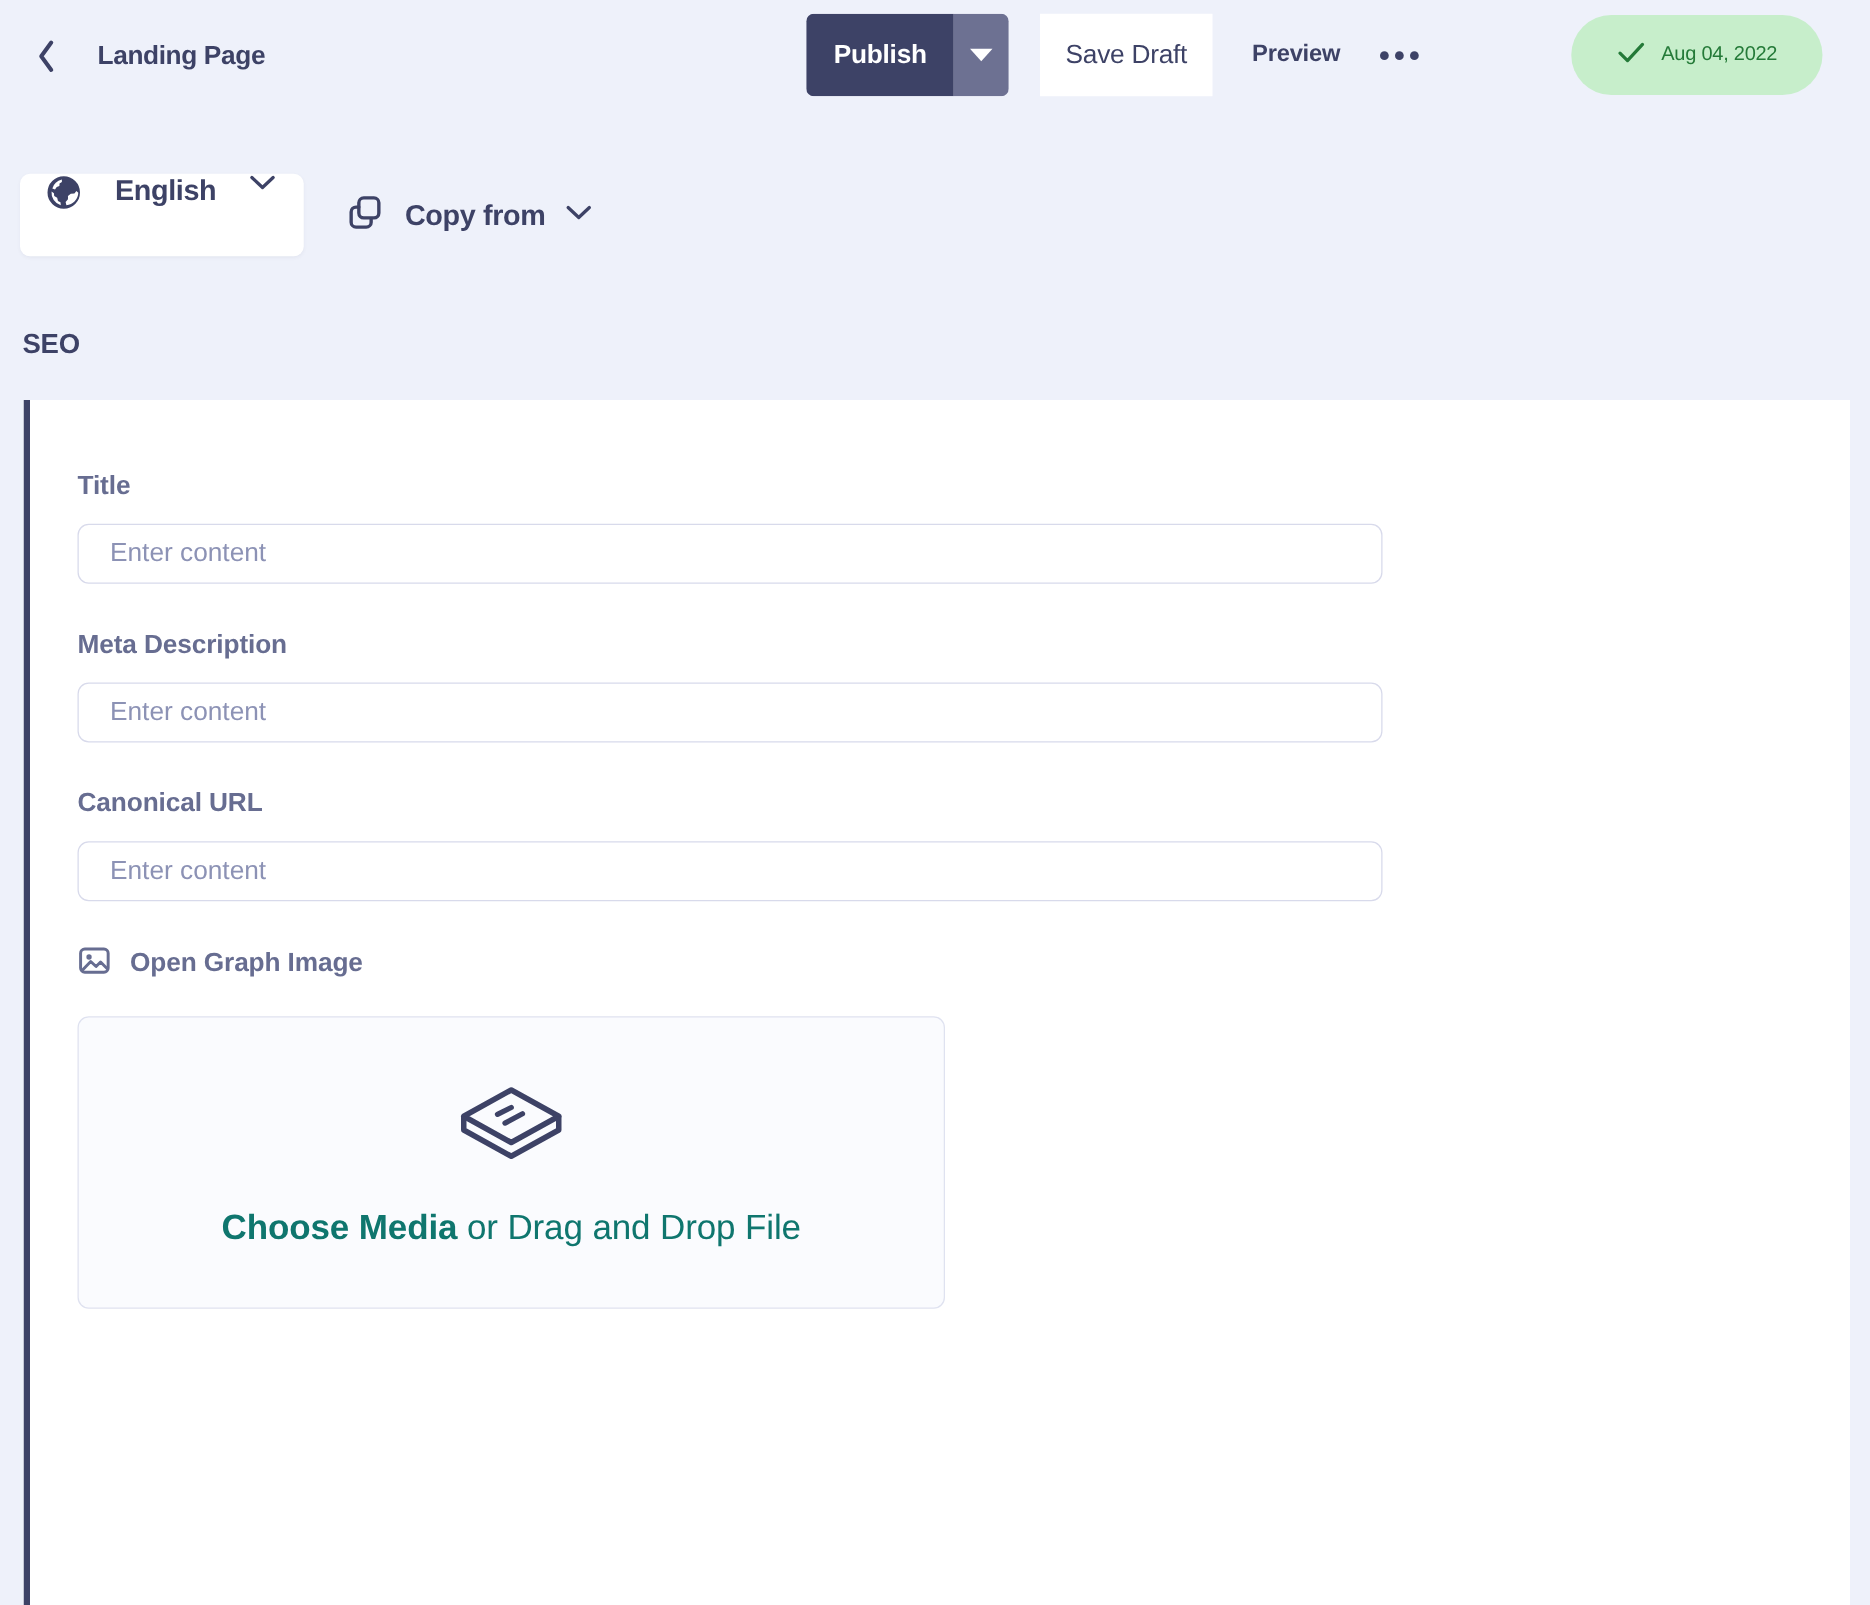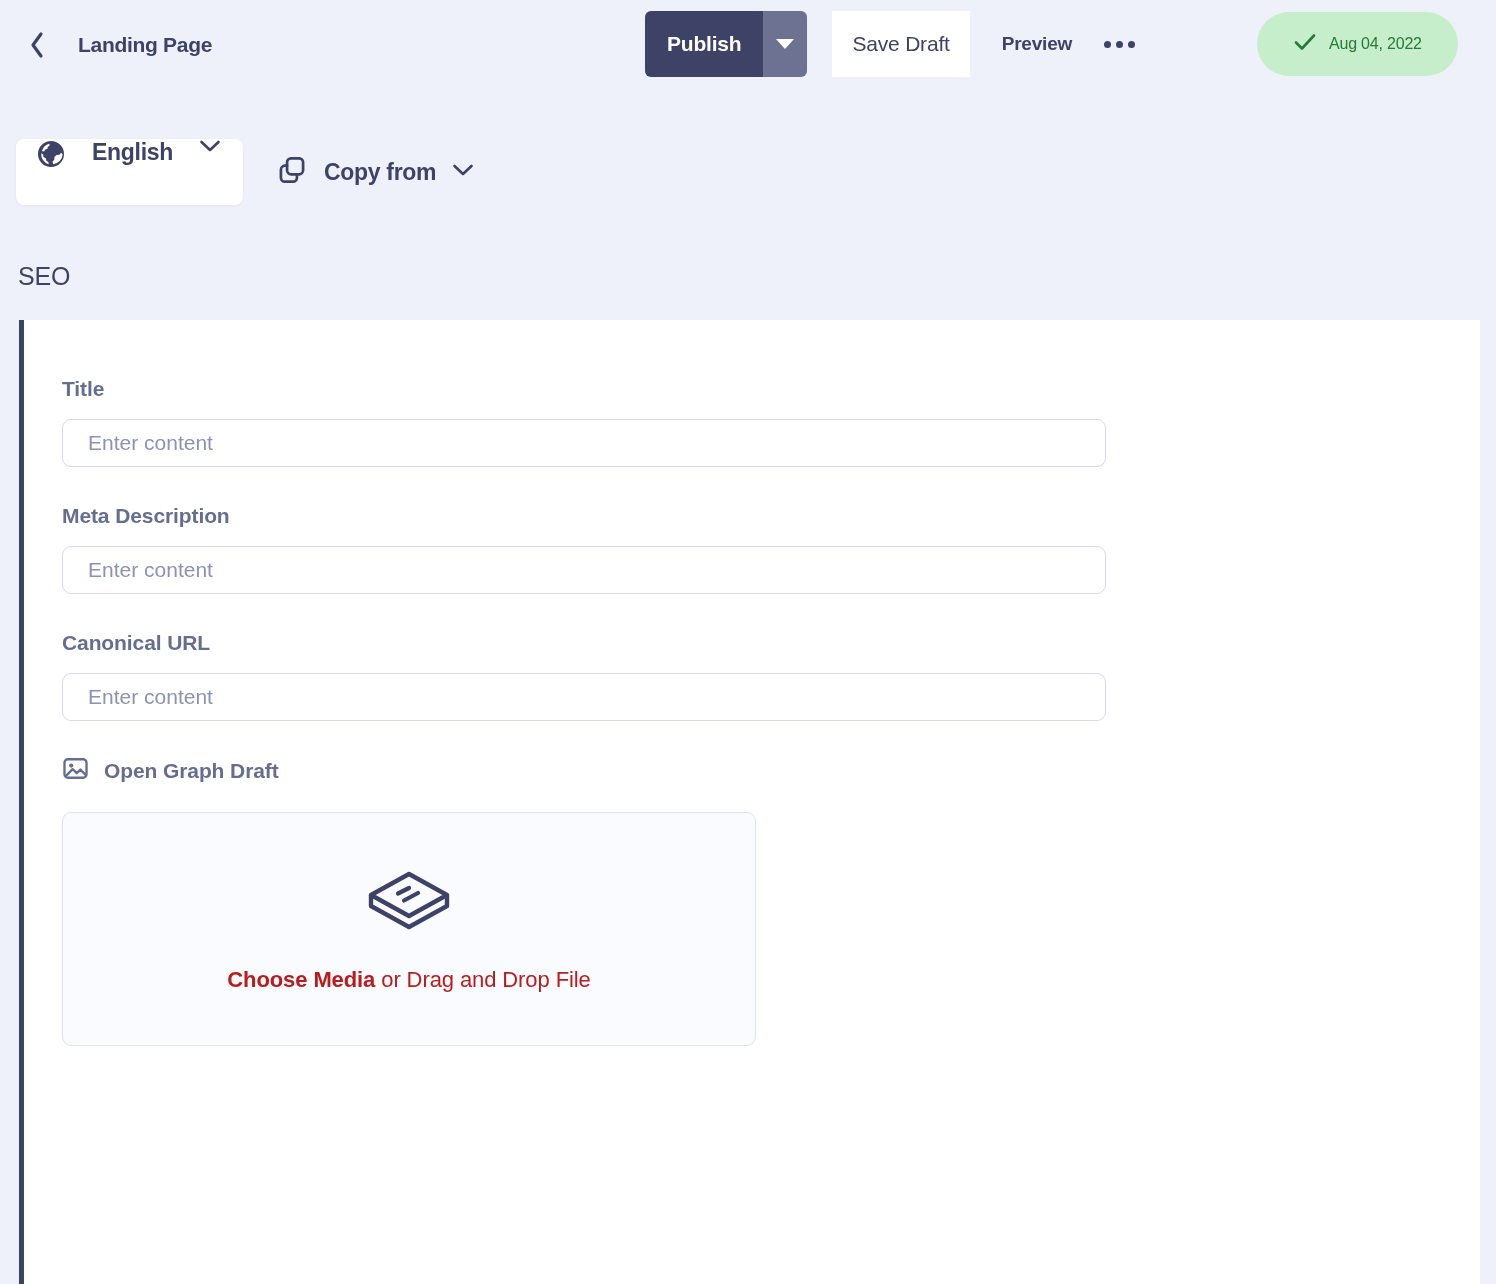--- a/index.html
+++ b/index.html
@@ -205,22 +205,22 @@
 
   .chev {
     display: block;
   }
 
   
   .seo-heading {
     position: absolute;
     top: 262px;
     left: 18px;
-    font-size: 25px;
-    font-weight: normal;
+    font-size: 22px;
+    font-weight: bold;
     color: #3d4266;
     letter-spacing: -0.2px;
   }
 
   .card {
     position: absolute;
     top: 320px;
     left: 19px;
     width: 1461px;
     height: 964px;
@@ -285,22 +285,22 @@
     border: 1px solid #dfe2f0;
     border-radius: 9px;
     display: flex;
     flex-direction: column;
     align-items: center;
     justify-content: center;
     cursor: pointer;
   }
   .dropzone .dz-icon { margin-bottom: 26px; }
   .dropzone .dz-text {
-    font-size: 22px;
-    color: #b91c1c;
+    font-size: 28px;
+    color: #0f766e;
     letter-spacing: -0.1px;
   }
   .dropzone .dz-text .strong { font-weight: bold; }
 </style>
 </head>
 <body>
 
 <div class="app">
 
   <div class="header">
@@ -402,21 +402,21 @@
 
       <div class="field">
         <div class="og-label-row">
           <span>
             <svg width="27" height="27" viewBox="0 0 24 24" fill="none">
               <rect x="2.2" y="3.8" width="19.6" height="16.4" rx="3" stroke="#676d91" stroke-width="2.1"></rect>
               <circle cx="8.2" cy="9.4" r="1.9" fill="#676d91"></circle>
               <path d="M3.6 18.6 L9.4 12.6 L13.2 16.2 L16.4 13 L21 17.6" stroke="#676d91" stroke-width="2.1" stroke-linecap="round" stroke-linejoin="round"></path>
             </svg>
           </span>
-          <span class="og-label">Open Graph Draft</span>
+          <span class="og-label">Open Graph Image</span>
         </div>
 
         <div class="dropzone">
           <span class="dz-icon">
             <svg width="92" height="72" viewBox="0 0 92 72" fill="none">
               <path d="M46 9 L84 30 L46 51 L8 30 Z" stroke="#3d4266" stroke-width="4.4" stroke-linejoin="round"></path>
               <path d="M8 30 v11 L46 62 L84 41 V30" stroke="#3d4266" stroke-width="4.4" stroke-linejoin="round"></path>
               <path d="M35 28.5 L46 23" stroke="#3d4266" stroke-width="4.2" stroke-linecap="round"></path>
               <path d="M41 35.5 L55 28" stroke="#3d4266" stroke-width="4.2" stroke-linecap="round"></path>
             </svg>

